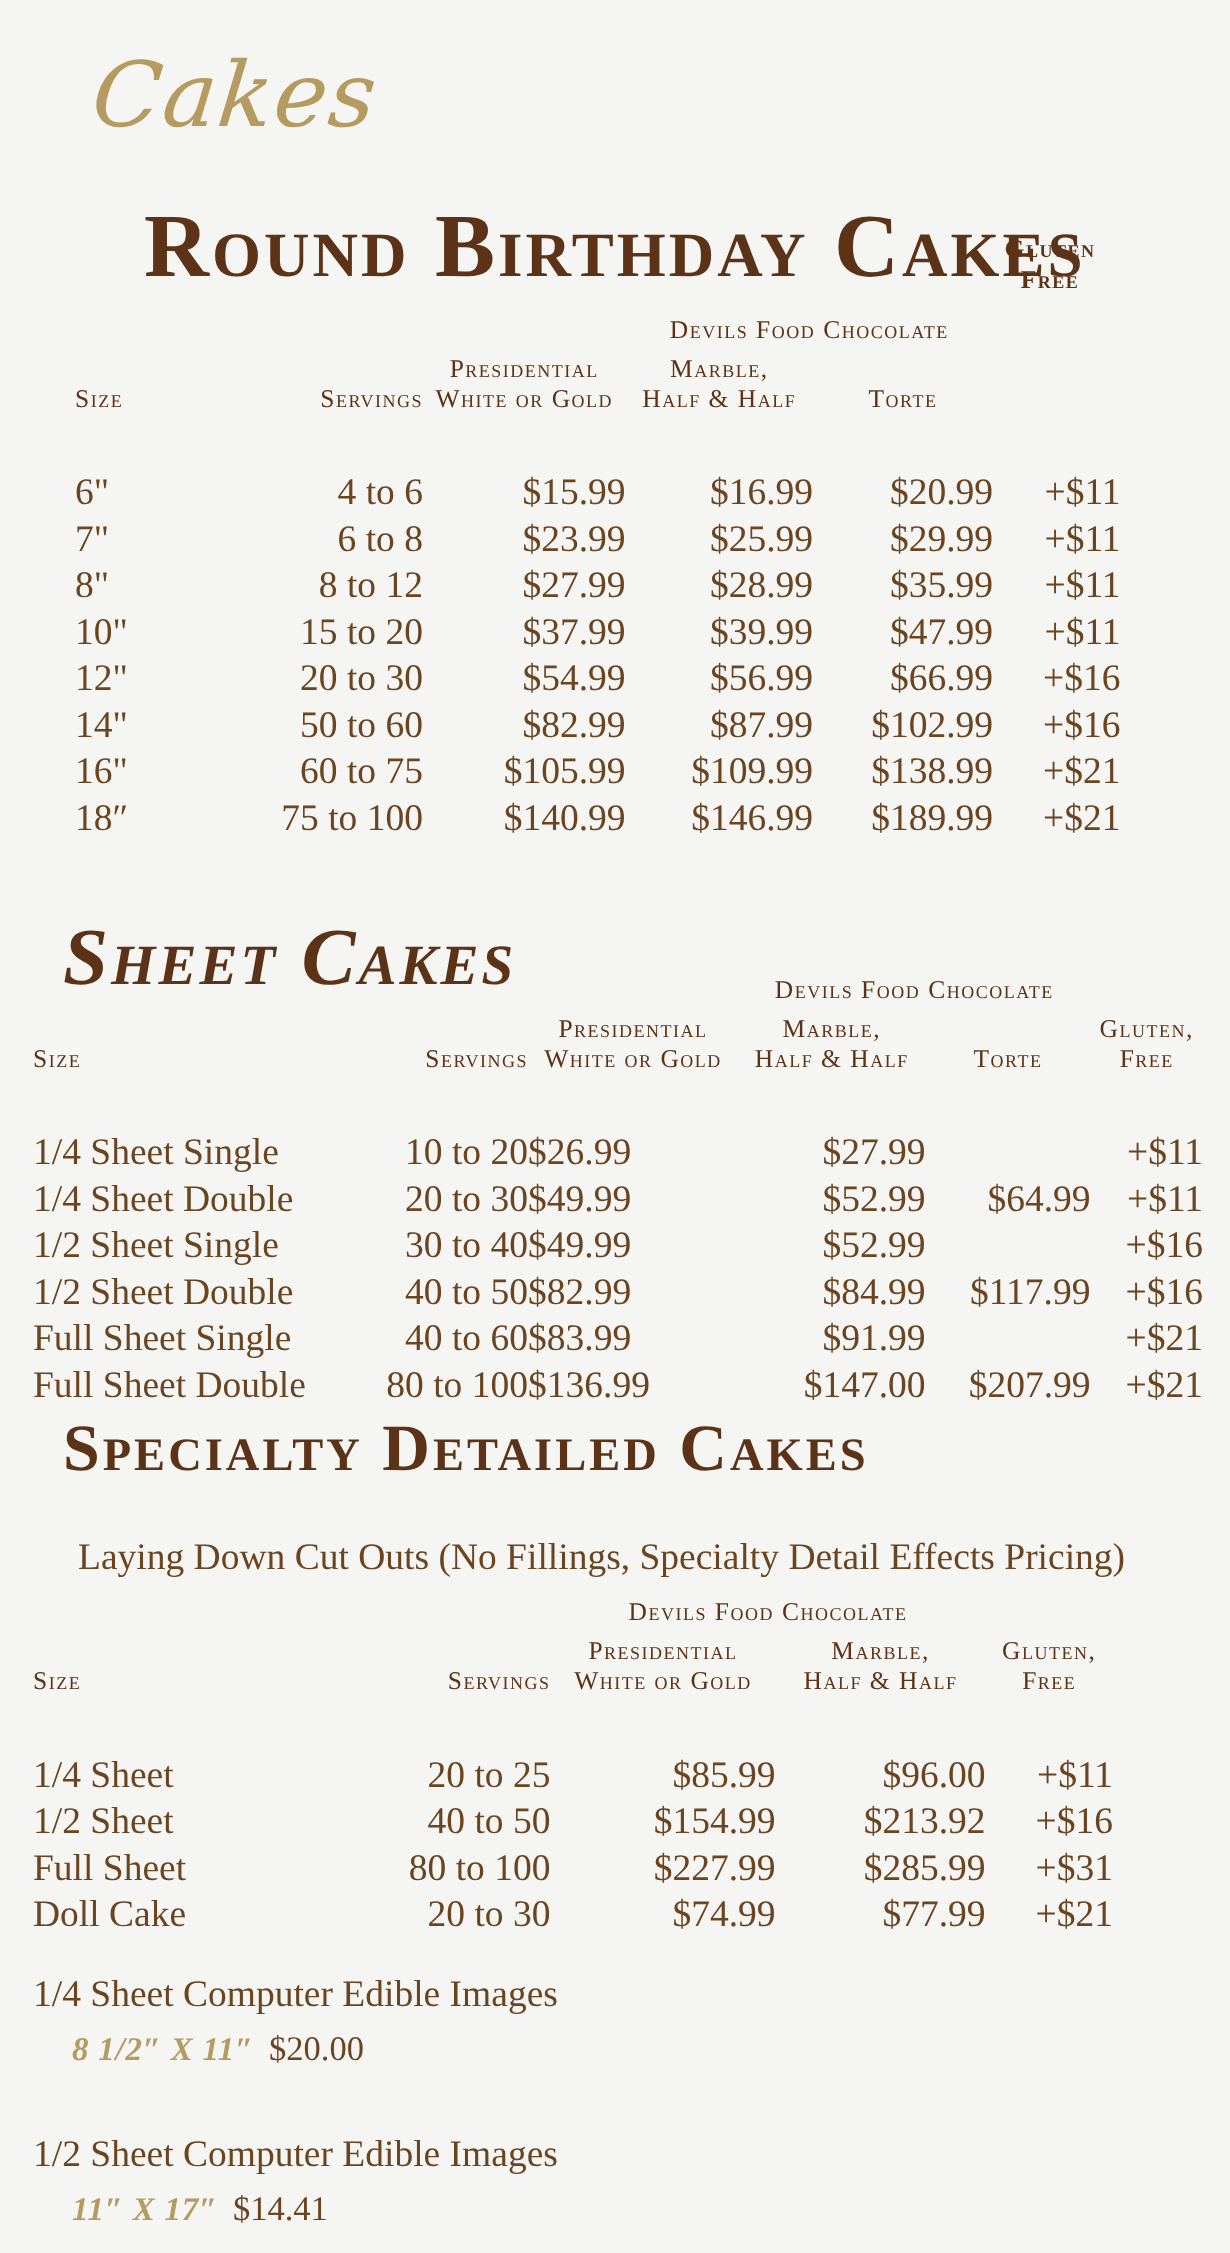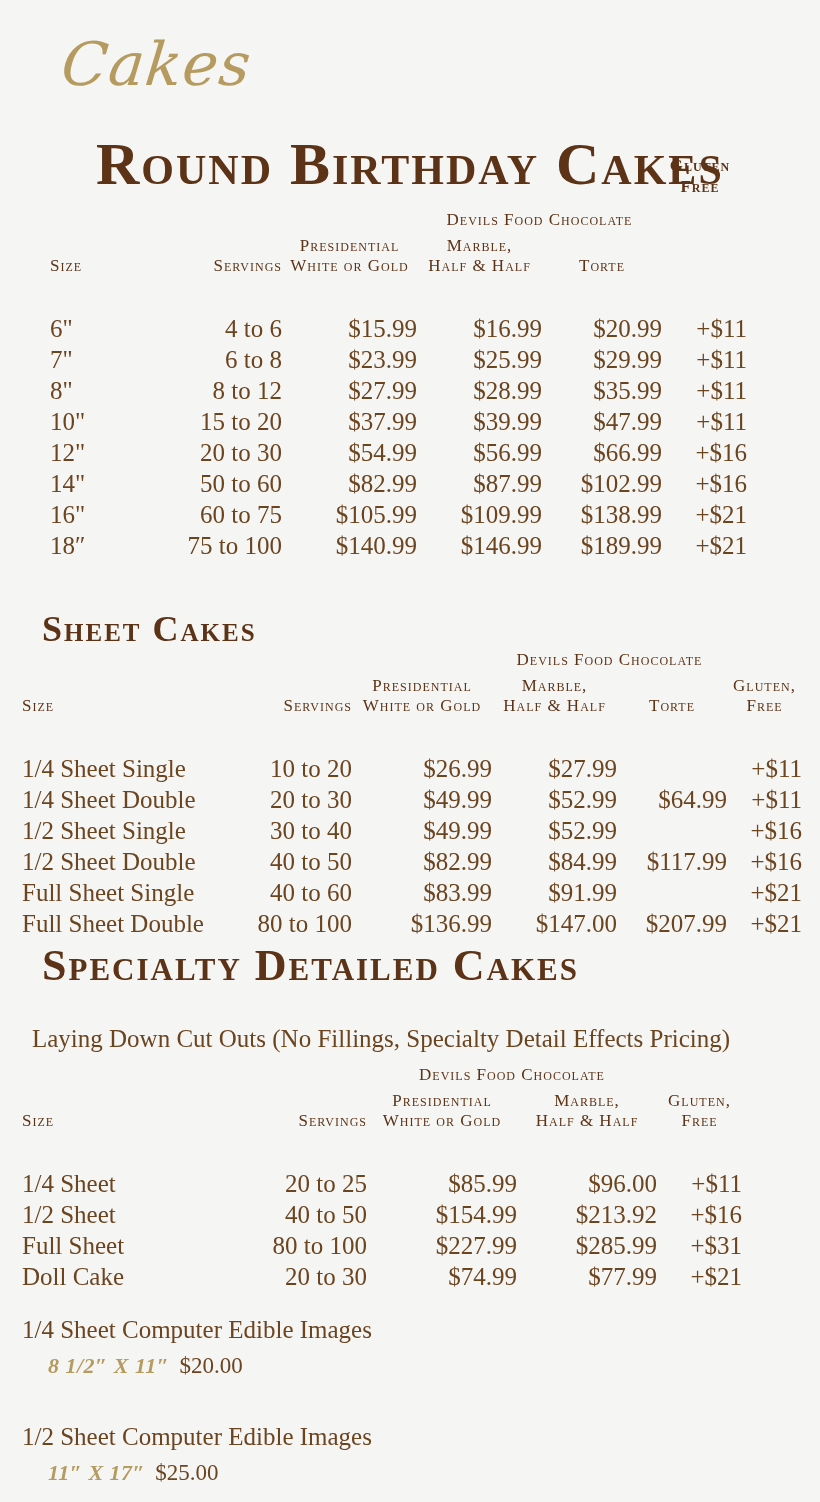--- a/index.html
+++ b/index.html
@@ -30,25 +30,25 @@
     position:absolute;
     font-family:"Liberation Serif", serif;
     font-weight:bold;
     color:#5d3317;
     font-variant:small-caps;
     letter-spacing:2px;
     line-height:1;
     white-space:nowrap;
   }
   #h-round{left:56px;top:134px;font-size:60px;margin-left:40px;}
-  #h-sheet{left:42px;top:611px;font-size:36px;}
+  #h-sheet{left:42px;top:611px;font-size:54px;font-style:italic;}
   #h-spec {left:42px;top:944px;font-size:44px;}
 
   .sec-sub{
-    position:absolute;left:32px;top:1025px;
+    position:absolute;left:52px;top:1025px;
     font-size:25px;color:#6b4420;white-space:nowrap;
   }
 
   
   .gf-corner{
     position:absolute;left:650px;top:155px;
     width:100px;text-align:center;
     font-variant:small-caps;font-weight:bold;
     font-size:17px;letter-spacing:1px;
     color:#5d3317;line-height:1.25;
@@ -94,21 +94,21 @@
   #tbl-round .c-p3{width:120px;text-align:right;}
   #tbl-round .c-gf{width:85px;text-align:right;}
 
   
   #tbl-sheet{left:22px;top:650px;font-size:25px;}
   #tbl-sheet th{font-size:17px;}
   #tbl-sheet .grouphead{font-size:17px;}
   #tbl-sheet td{height:31px;line-height:31px;}
   #tbl-sheet .c-size{width:215px;text-align:left;}
   #tbl-sheet .c-serv{width:115px;text-align:right;}
-  #tbl-sheet .c-p1{width:140px;text-align:right;}
+  #tbl-sheet .c-p1{width:140px;text-align:left;}
   #tbl-sheet .c-p2{width:125px;text-align:right;}
   #tbl-sheet .c-p3{width:110px;text-align:right;}
   #tbl-sheet .c-gf{width:75px;text-align:right;}
 
   
   #tbl-spec{left:22px;top:1065px;font-size:25px;}
   #tbl-spec th{font-size:17px;}
   #tbl-spec .grouphead{font-size:17px;}
   #tbl-spec td{height:31px;line-height:31px;}
   #tbl-spec .c-size{width:215px;text-align:left;}
@@ -435,17 +435,17 @@
   <div class="edible" id="edible-1">
     <div class="title">1/4 Sheet Computer Edible Images</div>
     <div class="detail">
       <span class="dims">8 1/2″ X 11″</span><span class="price">$20.00</span>
     </div>
   </div>
 
   <div class="edible" id="edible-2">
     <div class="title">1/2 Sheet Computer Edible Images</div>
     <div class="detail">
-      <span class="dims">11″ X 17″</span><span class="price">$25.00</span>
+      <span class="dims">11″ X 17″</span><span class="price">$14.41</span>
     </div>
   </div>
 
 </div>
 
 </body></html>

